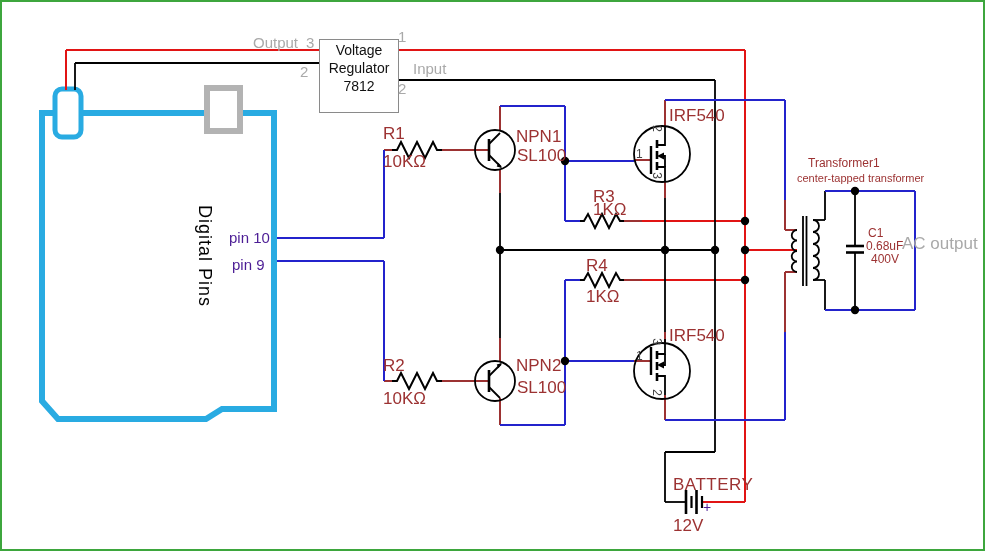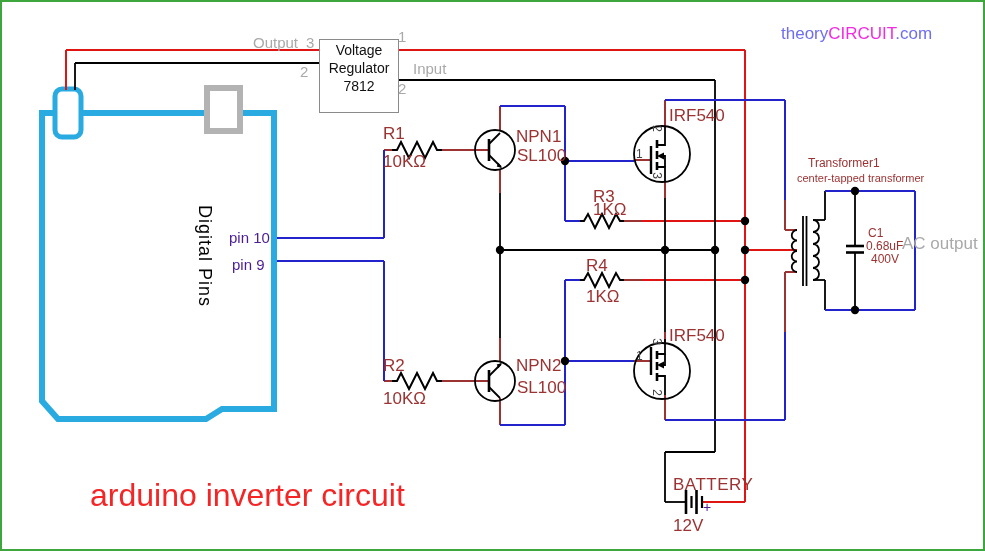--- a/index.html
+++ b/index.html
@@ -190,23 +190,20 @@
         <circle cx="663" cy="248" r="4.2"></circle>
         <circle cx="713" cy="248" r="4.2"></circle>
       <circle cx="743" cy="219" r="4.2"></circle>
         <circle cx="743" cy="248" r="4.2"></circle>
         <circle cx="743" cy="278" r="4.2"></circle>
       <circle cx="853" cy="189" r="4.2"></circle>
         <circle cx="853" cy="308" r="4.2"></circle>
     </g>
   </svg>
 
-  <div class="lbl" id="brand">
-    <span class="b-blue">theory</span><span class="b-mag">CIRCUIT</span><span class="b-blue">.com</span>
-  </div>
 
   <div class="lbl gray" style="left:251px;top:33px;">Output</div>
   <div class="lbl gray" style="left:304px;top:33px;">3</div>
   <div class="lbl gray" style="left:298px;top:62px;">2</div>
   <div class="lbl" id="reg-box">
     <div>Voltage</div>
     <div>Regulator</div>
     <div>7812</div>
   </div>
   <div class="lbl gray" style="left:396px;top:27px;">1</div>
@@ -243,15 +240,14 @@
   <div class="lbl" style="left:795px;top:170px;color:#9C3232;font-size:11px;">center-tapped transformer</div>
   <div class="lbl dr12" style="left:866px;top:225px;">C1</div>
   <div class="lbl dr12" style="left:864px;top:238px;">0.68uF</div>
   <div class="lbl dr12" style="left:869px;top:251px;">400V</div>
   <div class="lbl" id="ac-output">AC output</div>
 
   <div class="lbl dr" id="battery-name" style="left:671px;top:474px;">BATTERY</div>
   <div class="lbl dr" style="left:671px;top:515px;">12V</div>
   <div class="lbl blk" style="left:701px;top:498px;font-size:14px;">+</div>
 
-  <div class="lbl" id="title">arduino inverter circuit</div>
 
 </div>
 
 </body></html>

